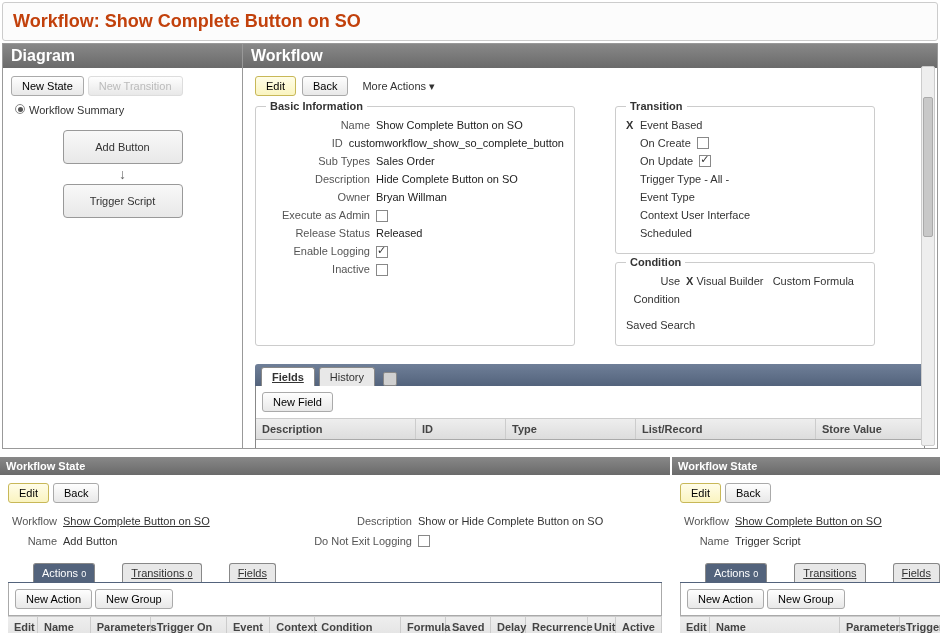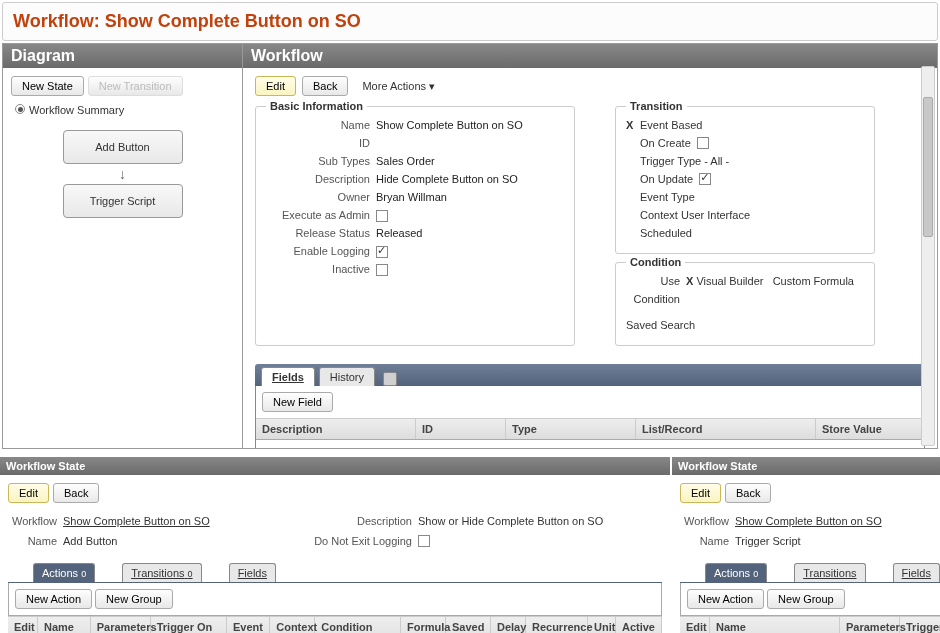--- a/index.html
+++ b/index.html
@@ -91,20 +91,21 @@
       <div class="info-area">
 
         <div class="fieldset-box" style="width:320px;">
           <div class="fieldset-legend">Basic Information</div>
           <div class="kv-row">
               <div class="kv-label">Name</div>
               <div class="kv-val">Show Complete Button on SO</div>
             </div>
           <div class="kv-row">
               <div class="kv-label">ID</div>
+              <div class="kv-val">customworkflow_show_so_complete_button</div>
             </div>
           <div class="kv-row">
               <div class="kv-label">Sub Types</div>
               <div class="kv-val">Sales Order</div>
             </div>
           <div class="kv-row">
               <div class="kv-label">Description</div>
               <div class="kv-val">Hide Complete Button on SO</div>
             </div>
           <div class="kv-row">
@@ -130,22 +131,22 @@
         </div>
 
         <div style="width:260px;">
           <div class="fieldset-box">
             <div class="fieldset-legend">Transition</div>
             <div class="kv-row">
                 <span class="x-mark" style="width:14px;">X</span>
                 <span>Event Based</span>
               </div>
             <div class="kv-row" style="padding-left:14px;"><span>On Create</span>&nbsp;&nbsp;<span class="chk"></span></div>
+            <div class="kv-row" style="padding-left:14px;"><span>On Update</span>&nbsp;&nbsp;<span class="chk checked"></span></div>
             <div class="kv-row" style="padding-left:14px;"><span>Trigger Type</span>&nbsp;<span>- All -</span></div>
-            <div class="kv-row" style="padding-left:14px;"><span>On Update</span>&nbsp;&nbsp;<span class="chk checked"></span></div>
             <div class="kv-row" style="padding-left:14px;">
                 <span>Event Type</span>
               </div>
             <div class="kv-row" style="padding-left:14px;"><span>Context</span>&nbsp;<span>User Interface</span></div>
             <div class="kv-row" style="padding-left:14px;">
                 <span>Scheduled</span>
               </div>
           </div>
 
           <div class="fieldset-box">

